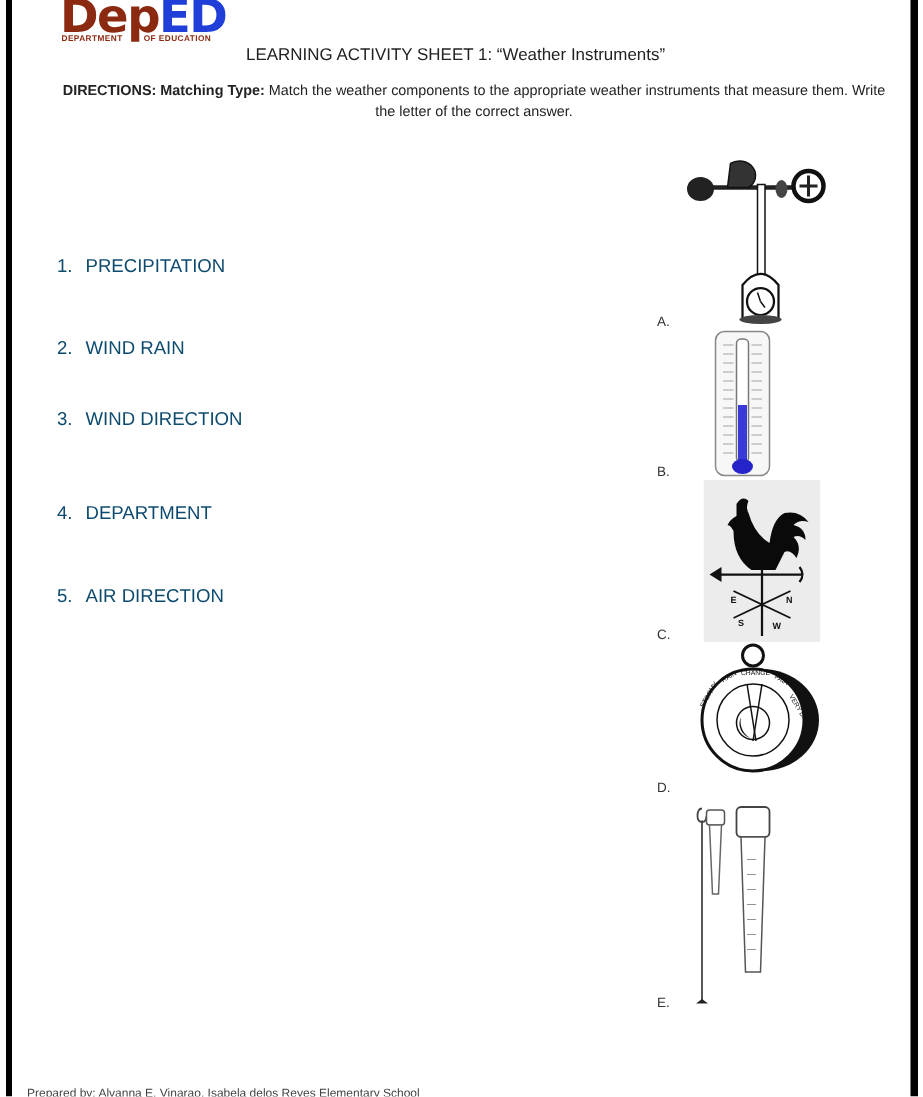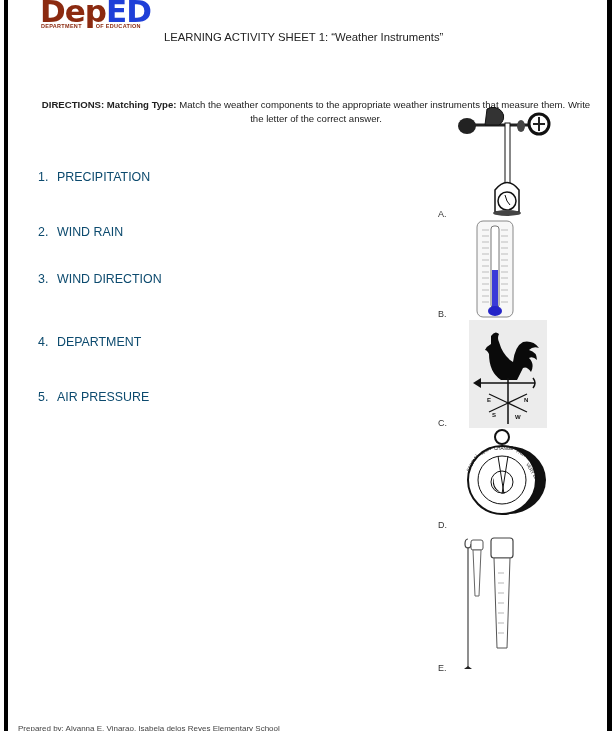--- a/index.html
+++ b/index.html
@@ -9,21 +9,21 @@
     }
     .border-left { position: absolute; left: 4px; top: 0; width: 4px; height: 731px; background: #000; }
     .border-right { position: absolute; left: 607px; top: 0; width: 5px; height: 731px; background: #000; }
     .logo { position: absolute; left: 38px; top: 0; width: 116px; height: 34px; text-align: right; }
     .logo-main { position: absolute; left: 2px; top: -6px; font-family: "DejaVu Sans", sans-serif; font-weight: bold; font-size: 31px; letter-spacing: -1px; line-height: 34px; }
     .logo-main .dep { color: #8b2a10; }
     .logo-main .ed { color: #1f3fd8; }
     .logo-sub { position: absolute; left: 3px; top: 23px; font-size: 5.5px; font-weight: bold; color: #8b2a10; letter-spacing: 0.3px; white-space: nowrap; }
     .logo-sub .gap { display: inline-block; width: 14px; }
     .title { position: absolute; left: 164px; top: 31px; font-size: 11.3px; font-weight: normal; color: #222; white-space: nowrap; }
-    .directions { position: absolute; left: 40px; top: 54px; width: 552px; font-size: 9.6px; line-height: 14px; text-align: center; color: #222; margin-top: 44px; }
+    .directions { position: absolute; left: 40px; top: 54px; width: 552px; font-size: 9.6px; line-height: 14px; text-align: center; color: #222; }
     .directions b { font-weight: bold; }
     .item { position: absolute; left: 38px; font-size: 12.4px; font-weight: normal; color: #0c4a6e; white-space: nowrap; }
     .item .num { display: inline-block; width: 19px; }
     .letter { position: absolute; left: 438px; font-size: 9px; color: #333; }
     .pic { position: absolute; }
     .footer { position: absolute; left: 18px; top: 724px; font-size: 8px; color: #444; white-space: nowrap; }
   </style>
 </head>
 <body>
 
@@ -44,21 +44,21 @@
 <div class="directions">
   <b>DIRECTIONS:</b>
   <b>Matching Type:</b>
   <span>Match the weather components to the appropriate weather instruments that measure them. Write the letter of the correct answer.</span>
 </div>
 
 <div class="item" style="top:170px"><span class="num">1.</span><span>PRECIPITATION</span></div>
 <div class="item" style="top:225px"><span class="num">2.</span><span>WIND RAIN</span></div>
 <div class="item" style="top:272px"><span class="num">3.</span><span>WIND DIRECTION</span></div>
 <div class="item" style="top:335px"><span class="num">4.</span><span>DEPARTMENT</span></div>
-<div class="item" style="top:390px"><span class="num">5.</span><span>AIR PRESSURE</span></div>
+<div class="item" style="top:390px"><span class="num">5.</span><span>AIR DIRECTION</span></div>
 
 <div class="letter" style="top:209px">A.</div>
 <div class="letter" style="top:309px">B.</div>
 <div class="letter" style="top:418px">C.</div>
 <div class="letter" style="top:520px">D.</div>
 <div class="letter" style="top:663px">E.</div>
 
 <svg class="pic" style="left:455px;top:95px" width="100" height="125" viewBox="0 0 100 125">
   <line x1="12" y1="30" x2="85" y2="30" stroke="#222" stroke-width="3"></line>
   <ellipse cx="12" cy="31" rx="9" ry="8" fill="#222"></ellipse>

